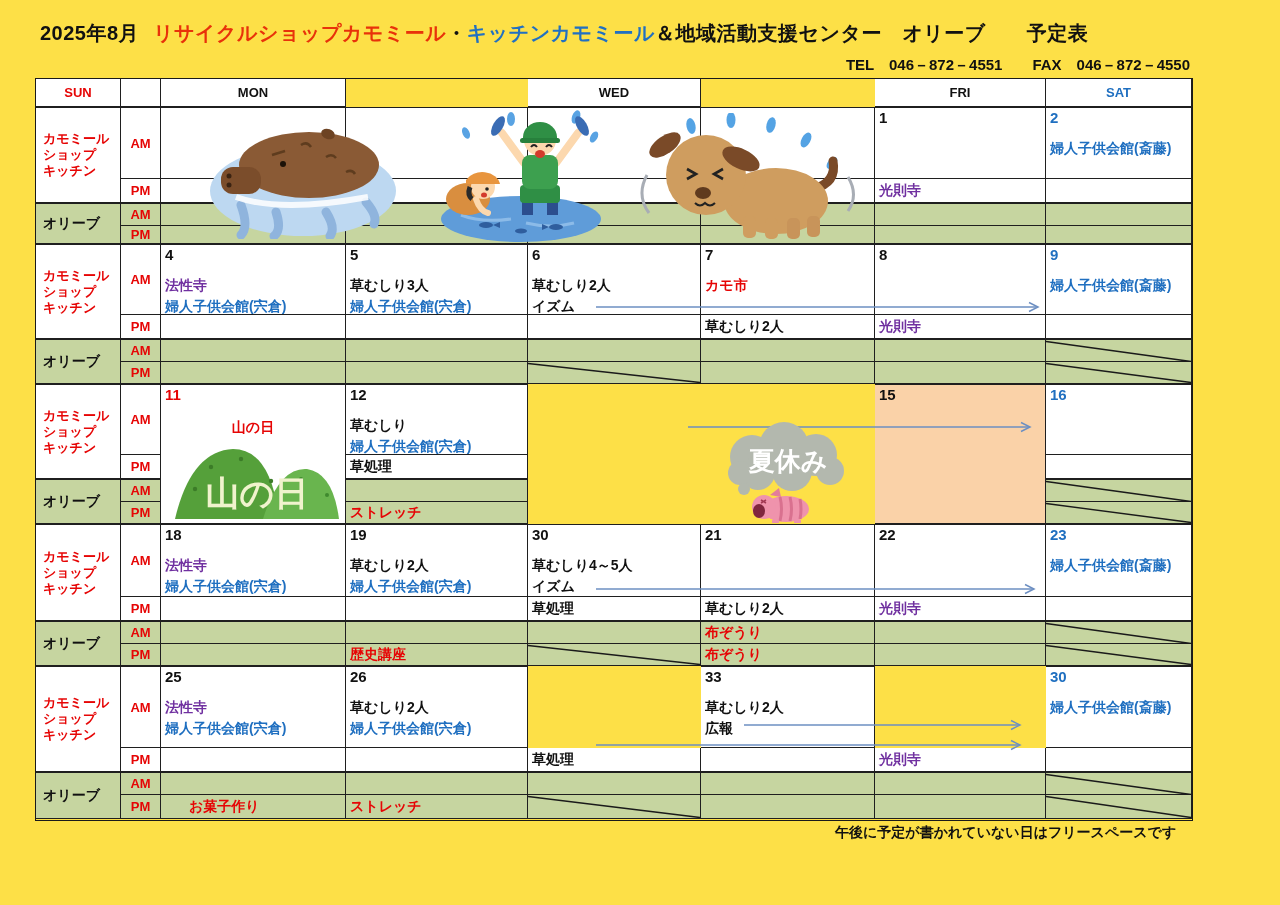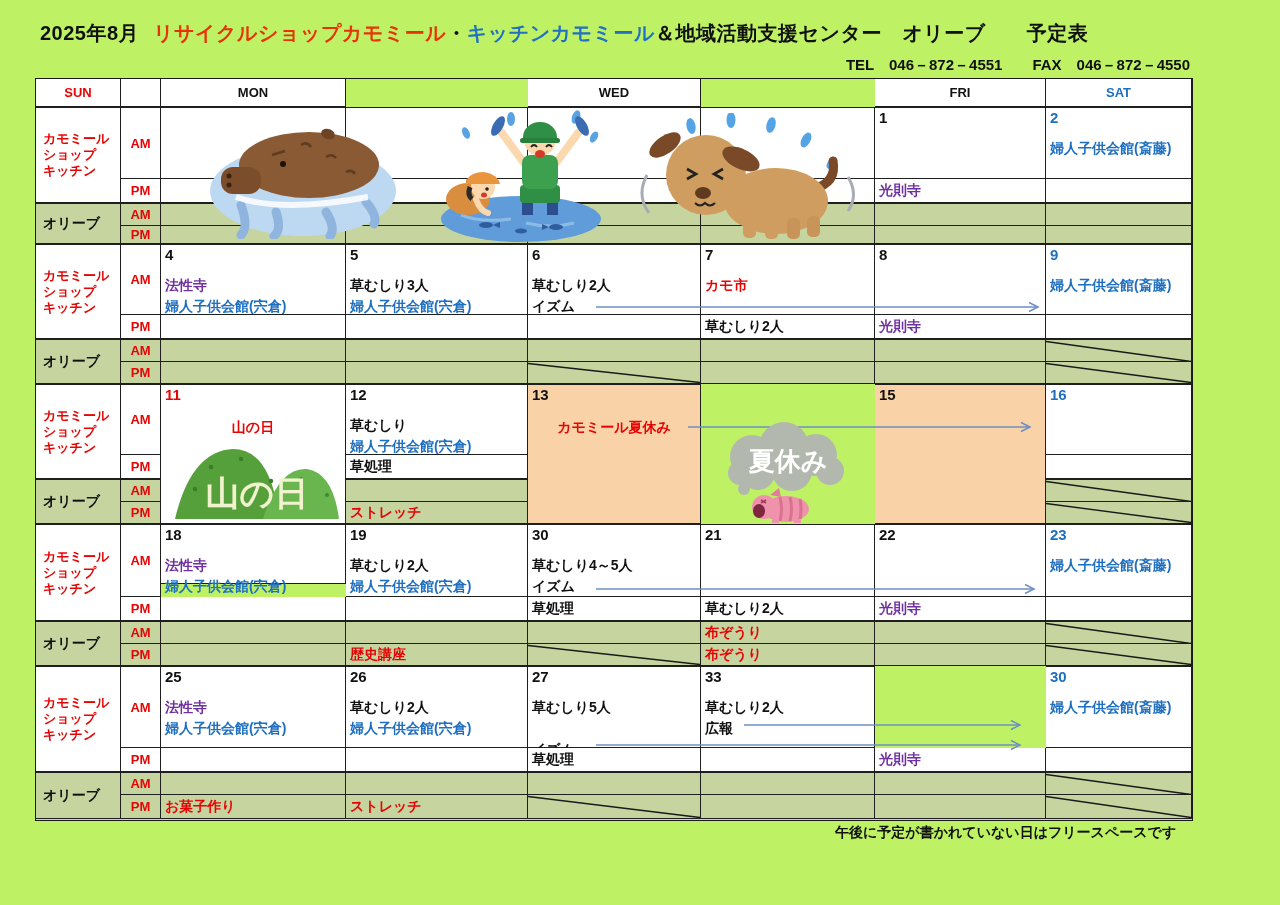--- a/index.html
+++ b/index.html
@@ -1,17 +1,17 @@
 <!DOCTYPE html>
 <html><head>
 <meta charset="utf-8">
 <style>
   html,body{margin:0;padding:0;background:#fff;}
   body{font-family:"Liberation Sans","DejaVu Sans",sans-serif;}
-  .page{position:relative;width:1280px;height:905px;background:#bef264;overflow:hidden;}
+  .page{position:relative;width:1280px;height:905px;background:#fde047;overflow:hidden;}
   .title{position:absolute;left:40px;top:20px;font-size:20px;font-weight:700;color:#111;letter-spacing:.5px;white-space:nowrap;}
   .title .t-month{margin-right:14px;}
   .title .t-red{color:#e8320a;}
   .title .t-blue{color:#2170c2;}
   .contact{position:absolute;top:56px;right:90px;font-size:15px;font-weight:700;color:#111;white-space:nowrap;}
   .note{position:absolute;top:824px;left:835px;font-size:14px;font-weight:700;color:#111;white-space:nowrap;}
   #calendar{position:absolute;left:35px;top:78px;width:1156px;height:741px;border:1.5px solid #1a1a1a;box-sizing:content-box;}
   .cell{position:absolute;box-sizing:border-box;border-right:1px solid #1f1f1f;border-bottom:1px solid #1f1f1f;background:#fff;}
   .cell.bt{border-top:1px solid #1f1f1f;}
   .cell.green{background:#c6d5a0;}
@@ -182,26 +182,20 @@
           <div class="line" style="color: rgb(31, 111, 192);">婦人子供会館(宍倉)</div>
         </div>
       </div>
       <div class="cell" style="left: 310px; top: 376px; width: 182px; height: 24px;">
         <div class="single">草処理</div>
       </div>
       <div class="cell green bt" style="left: 310px; top: 400px; width: 182px; height: 23px;"></div>
       <div class="cell green" style="left: 310px; top: 423px; width: 182px; height: 22px;">
         <div class="single" style="color: rgb(230, 5, 5);">ストレッチ</div>
       </div>
-      <div class="cell orange bt" style="left: 492px; top: 305px; width: 173px; height: 140px;">
-        <div class="num">13</div>
-        <div class="events" style="top: 32px;">
-          <div class="line center" style="color: rgb(230, 5, 5);">カモミール夏休み</div>
-        </div>
-      </div>
       <div class="cell orange bt" style="left: 839px; top: 305px; width: 171px; height: 140px;">
         <div class="num">15</div>
       </div>
       <div class="cell bt" style="left: 1010px; top: 305px; width: 146px; height: 71px; overflow: visible;">
         <div class="num" style="color: rgb(31, 111, 192);">16</div>
       </div>
       <div class="cell" style="left: 1010px; top: 376px; width: 146px; height: 24px;"></div>
       <div class="cell green bt" style="left: 1010px; top: 400px; width: 146px; height: 23px;">
         <svg width="146" height="23" class="diag" style="left: 0px; top: 0px;">
           <line x1="0" y1="1.5" x2="145" y2="21.5" stroke="#1a1a1a" stroke-width="1.4"></line>
@@ -213,21 +207,21 @@
         </svg>
       </div>
       <div class="cell shoplabel bt" style="left: 0px; top: 445px; width: 85px; height: 97px; color: rgb(230, 5, 5);">カモミール
 ショップ
 キッチン</div>
       <div class="cell green olivelabel bt" style="left: 0px; top: 542px; width: 85px; height: 45px;">オリーブ</div>
       <div class="cell ampm bt" style="left: 85px; top: 445px; width: 40px; height: 73px; color: rgb(230, 5, 5);">AM</div>
       <div class="cell ampm" style="left: 85px; top: 518px; width: 40px; height: 24px; color: rgb(230, 5, 5);">PM</div>
       <div class="cell green ampm bt" style="left: 85px; top: 542px; width: 40px; height: 23px; color: rgb(230, 5, 5);">AM</div>
       <div class="cell green ampm" style="left: 85px; top: 565px; width: 40px; height: 22px; color: rgb(230, 5, 5);">PM</div>
-      <div class="cell bt" style="left: 125px; top: 445px; width: 185px; height: 60px; overflow: visible;">
+      <div class="cell bt" style="left: 125px; top: 445px; width: 185px; height: 73px; overflow: visible;">
         <div class="num">18</div>
         <div class="events" style="top: 30px;">
           <div class="line" style="color: rgb(112, 48, 160);">法性寺</div>
           <div class="line" style="color: rgb(31, 111, 192);">婦人子供会館(宍倉)</div>
         </div>
       </div>
       <div class="cell" style="left: 125px; top: 518px; width: 185px; height: 24px;"></div>
       <div class="cell green bt" style="left: 125px; top: 542px; width: 185px; height: 23px;"></div>
       <div class="cell green" style="left: 125px; top: 565px; width: 185px; height: 22px;"></div>
       <div class="cell bt" style="left: 310px; top: 445px; width: 182px; height: 73px; overflow: visible;">
@@ -306,41 +300,33 @@
       <div class="cell bt" style="left: 125px; top: 587px; width: 185px; height: 82px; overflow: visible;">
         <div class="num">25</div>
         <div class="events" style="top: 30px;">
           <div class="line" style="color: rgb(112, 48, 160);">法性寺</div>
           <div class="line" style="color: rgb(31, 111, 192);">婦人子供会館(宍倉)</div>
         </div>
       </div>
       <div class="cell" style="left: 125px; top: 669px; width: 185px; height: 24px;"></div>
       <div class="cell green bt" style="left: 125px; top: 693px; width: 185px; height: 23px;"></div>
       <div class="cell green" style="left: 125px; top: 716px; width: 185px; height: 24px;">
-        <div class="single" style="color: rgb(230, 5, 5);">お菓子作り</div>
+        <div class="single" style="color: rgb(230, 5, 5); margin-left: 24px;">お菓子作り</div>
       </div>
       <div class="cell bt" style="left: 310px; top: 587px; width: 182px; height: 82px; overflow: visible;">
         <div class="num">26</div>
         <div class="events" style="top: 30px;">
           <div class="line">草むしり2人</div>
           <div class="line" style="color: rgb(31, 111, 192);">婦人子供会館(宍倉)</div>
         </div>
       </div>
       <div class="cell" style="left: 310px; top: 669px; width: 182px; height: 24px;"></div>
       <div class="cell green bt" style="left: 310px; top: 693px; width: 182px; height: 23px;"></div>
       <div class="cell green" style="left: 310px; top: 716px; width: 182px; height: 24px;">
         <div class="single" style="color: rgb(230, 5, 5);">ストレッチ</div>
-      </div>
-      <div class="cell bt" style="left: 492px; top: 587px; width: 173px; height: 82px; overflow: visible;">
-        <div class="num">27</div>
-        <div class="events" style="top: 30px;">
-          <div class="line">草むしり5人</div>
-          <div class="line"></div>
-          <div class="line">イズム</div>
-        </div>
       </div>
       <div class="cell" style="left: 492px; top: 669px; width: 173px; height: 24px;">
         <div class="single">草処理</div>
       </div>
       <div class="cell green bt" style="left: 492px; top: 693px; width: 173px; height: 23px;"></div>
       <div class="cell green" style="left: 492px; top: 716px; width: 173px; height: 24px;">
         <svg width="173" height="24" class="diag" style="left: 0px; top: 0px;">
           <line x1="0" y1="1.5" x2="172" y2="22.5" stroke="#1a1a1a" stroke-width="1.4"></line>
         </svg>
       </div>

